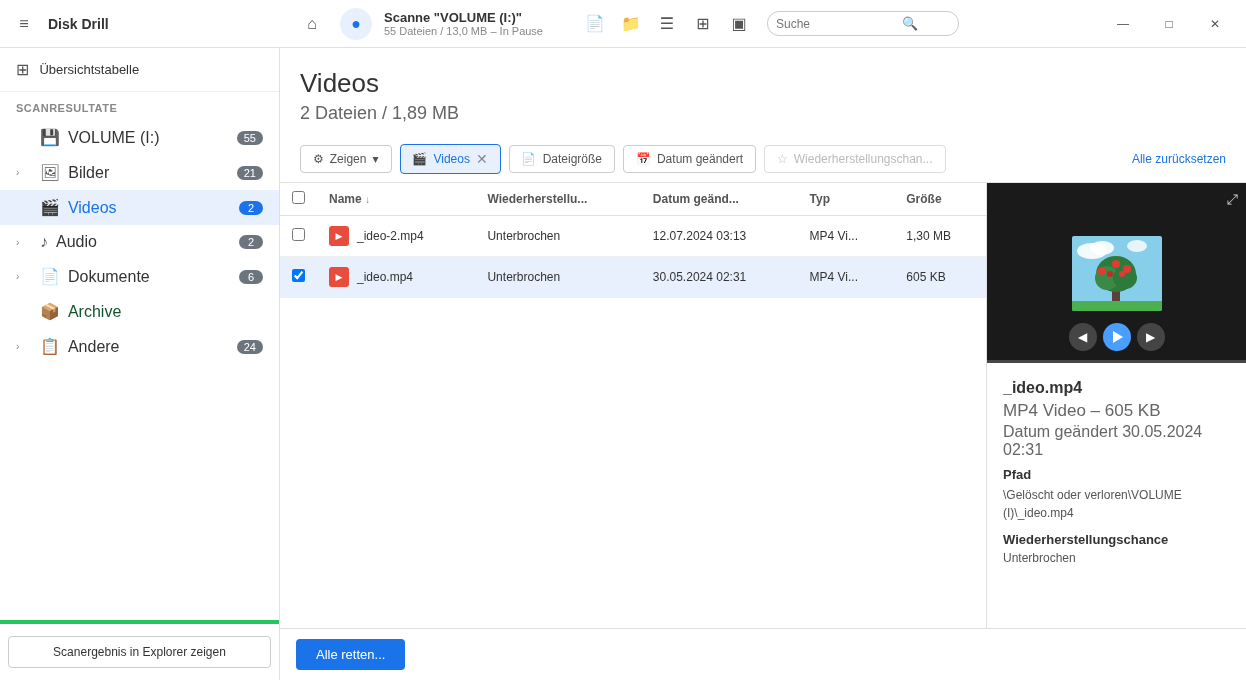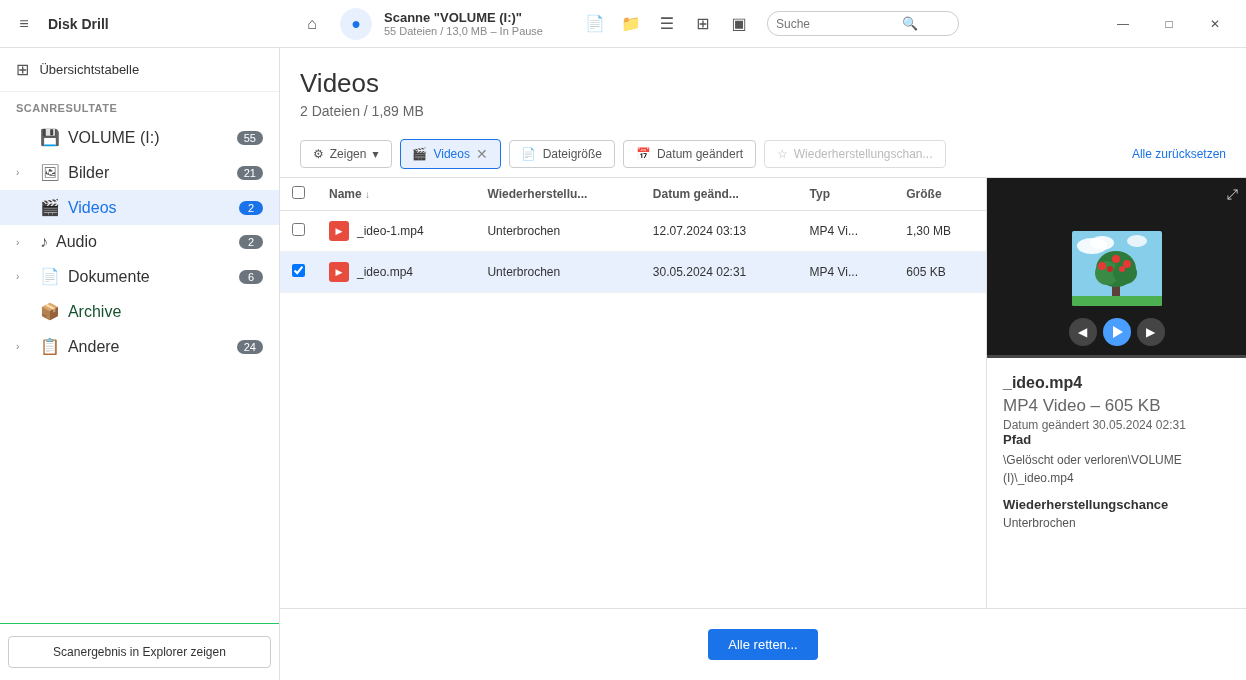--- a/index.html
+++ b/index.html
@@ -60,33 +60,33 @@
     .sidebar-item .item-icon { font-size: 16px; color: #555; margin: 0 8px; }
     .sidebar-item .item-label { flex: 1; font-size: 16px; color: #333; }
     .sidebar-item.active .item-label { color: #1a73e8; font-weight: 500; }
     .sidebar-item .item-count {
       background: #6c757d; color: #fff; border-radius: 10px;
       padding: 1px 7px; font-size: 11px; min-width: 24px; text-align: center;
     }
     .sidebar-item.active .item-count { background: #1a73e8; }
 
     .sidebar-footer {
-      margin-top: auto; padding: 12px 8px; border-top: 1px solid #22c55e;
+      margin-top: auto; padding: 12px 8px; border-top: 4px solid #22c55e;
     }
     .sidebar-footer-btn {
       width: 100%; padding: 8px; border: 1px solid #ccc; background: #fff;
       border-radius: 4px; cursor: pointer; font-size: 12px; color: #333;
     }
 
     
     .content { flex: 1; display: flex; flex-direction: column; background: #fff; overflow: hidden; }
 
     .content-header { padding: 20px 20px 12px; }
     .content-title { font-size: 26px; font-weight: 300; color: #333; }
-    .content-subtitle { font-size: 14px; color: #666; margin-top: 4px; }
+    .content-subtitle { font-size: 18px; color: #666; margin-top: 4px; }
 
     
     .filter-bar {
       display: flex; align-items: center; padding: 8px 20px; gap: 8px;
       border-bottom: 1px solid #e0e0e0; flex-wrap: wrap;
     }
     .filter-btn {
       display: flex; align-items: center; gap: 6px; padding: 6px 12px;
       border: 1px solid #ccc; background: #fff; border-radius: 4px;
       cursor: pointer; font-size: 12px; color: #555;
@@ -143,29 +143,29 @@
       border: none; color: #fff; cursor: pointer; font-size: 14px; opacity: 0.8;
     }
     .video-progress {
       position: absolute; bottom: 0; left: 0; right: 0; height: 3px; background: rgba(255,255,255,0.2);
     }
     .video-progress-bar { height: 100%; width: 0%; background: #4a9eff; }
 
     .preview-details { padding: 16px; }
     .preview-filename { font-size: 16px; font-weight: 600; color: #333; margin-bottom: 4px; }
     .preview-filetype { font-size: 17px; color: #666; margin-bottom: 2px; }
-    .preview-date { font-size: 12px; color: #666; margin-bottom: 0; }
+    .preview-date { font-size: 16px; color: #666; margin-bottom: 8px; }
     .preview-section-title { font-size: 13px; font-weight: 700; color: #333; margin-bottom: 4px; }
     .preview-path { font-size: 12px; color: #555; margin-bottom: 10px; line-height: 1.5; }
     .preview-recovery { font-size: 12px; color: #555; }
 
     
     .bottom-bar {
-      display: flex; justify-content: center; align-items: center;
-      padding: 20px 16px; border-top: 1px solid #e0e0e0; background: #fff;
+      display: flex; justify-content: flex-start; align-items: center;
+      padding: 10px 16px; border-top: 1px solid #e0e0e0; background: #fff;
     }
     .recover-all-btn {
       background: #1a73e8; color: #fff; border: none; border-radius: 4px;
       padding: 8px 20px; font-size: 13px; cursor: pointer; font-weight: 500;
     }
   </style>
 </head>
 <body>
 
 <div class="title-bar">
@@ -327,21 +327,21 @@
             </tr>
           </thead>
           <tbody>
             <tr>
               <td>
                 <input type="checkbox" style="">
               </td>
               <td>
                 <div class="file-name-cell">
                   <span class="file-icon">▶</span>
-                  <span>_ideo-1.mp4</span>
+                  <span>_ideo-2.mp4</span>
                 </div>
               </td>
               <td>Unterbrochen</td>
               <td>12.07.2024 03:13</td>
               <td>MP4 Vi...</td>
               <td>1,30 MB</td>
             </tr>
             <tr class="selected">
               <td>
                 <input type="checkbox" checked="" style="">

